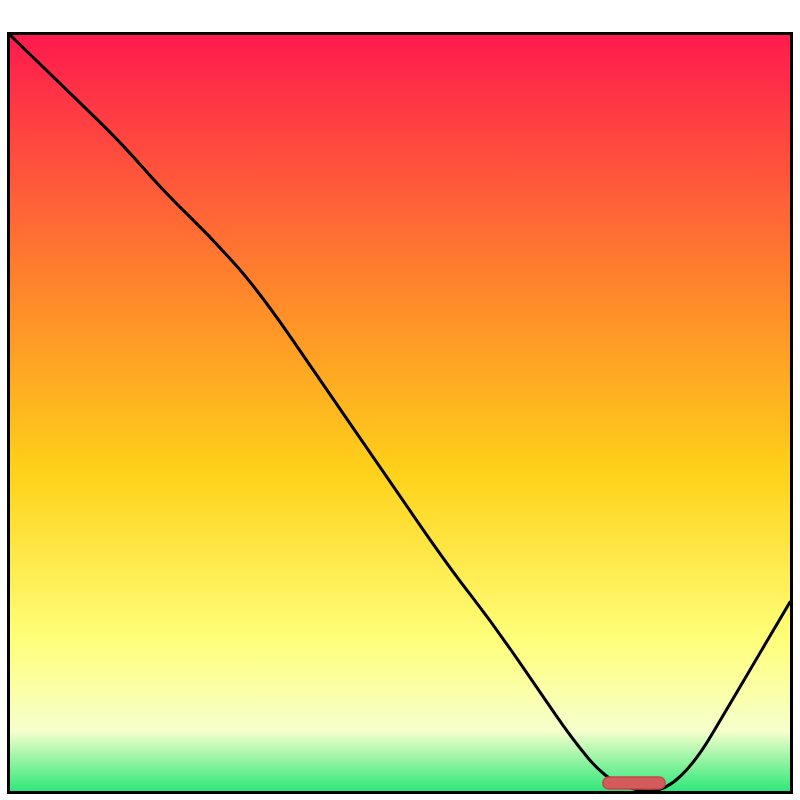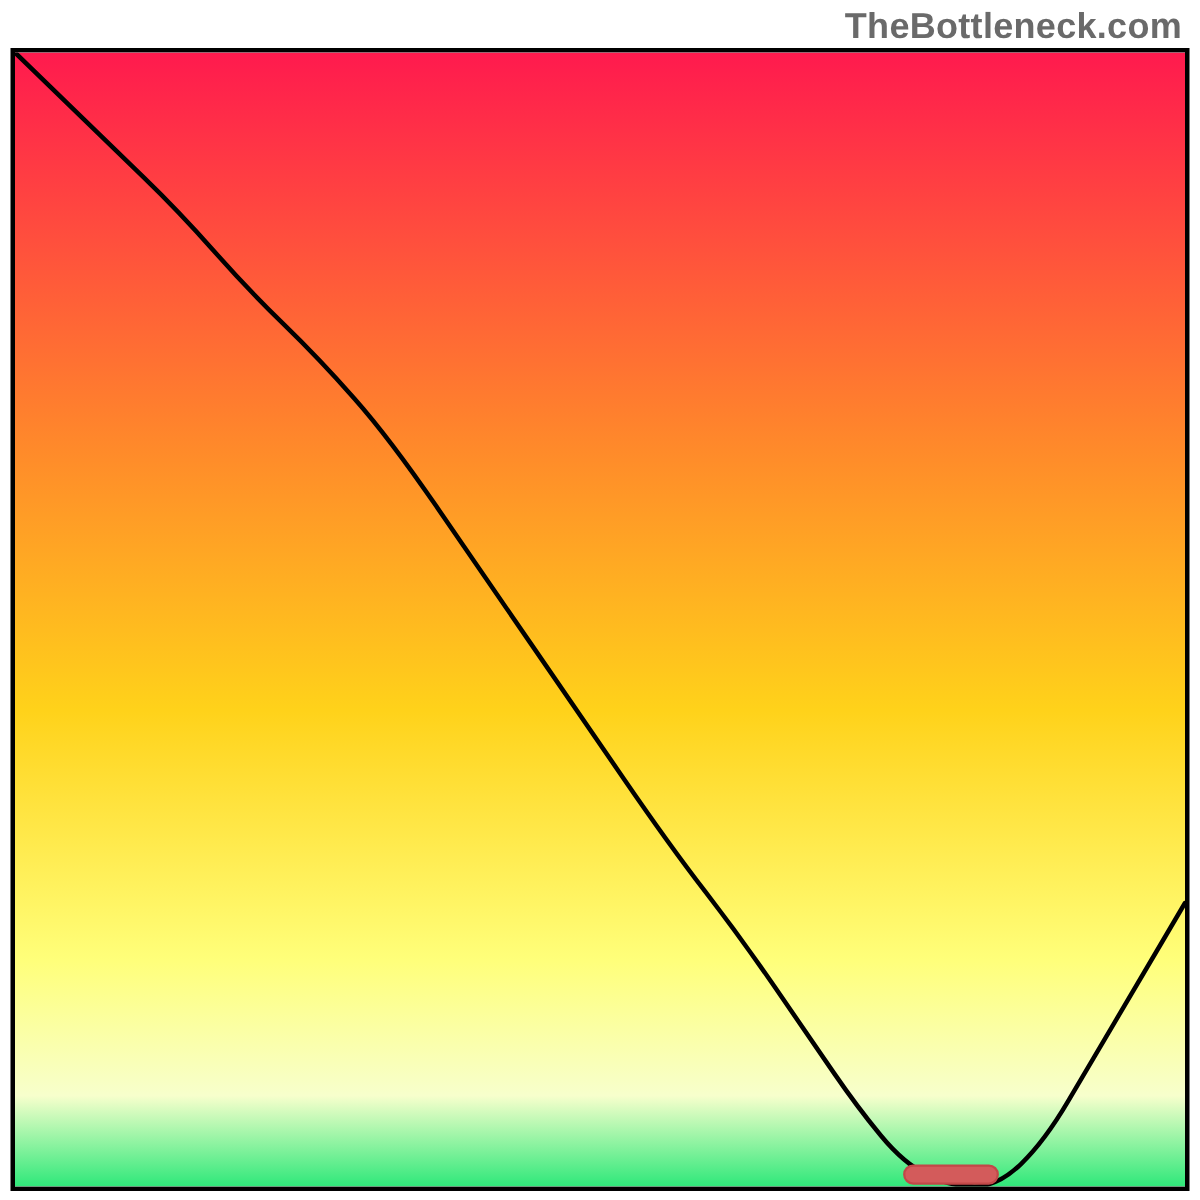--- a/index.html
+++ b/index.html
@@ -44,21 +44,20 @@
     height: 100%;
   }
   svg {
     display: block;
   }
 </style>
 </head>
 <body>
 <div class="wrap">
 
-  <div class="watermark">TheBottleneck.com</div>
 
   <div class="plot-frame">
     <div class="plot-inner">
       <svg id="chart-svg" width="780" height="756" viewBox="0 0 780 756" preserveAspectRatio="none">
         <defs>
           <linearGradient id="bg-grad" x1="0" y1="0" x2="0" y2="1">
             <stop id="g0" offset="0%" stop-color="#ff1a4e"></stop>
             <stop id="g1" offset="35%" stop-color="#ff8a2a"></stop>
             <stop id="g2" offset="58%" stop-color="#ffd21a"></stop>
             <stop id="g3" offset="80%" stop-color="#ffff7a"></stop>

